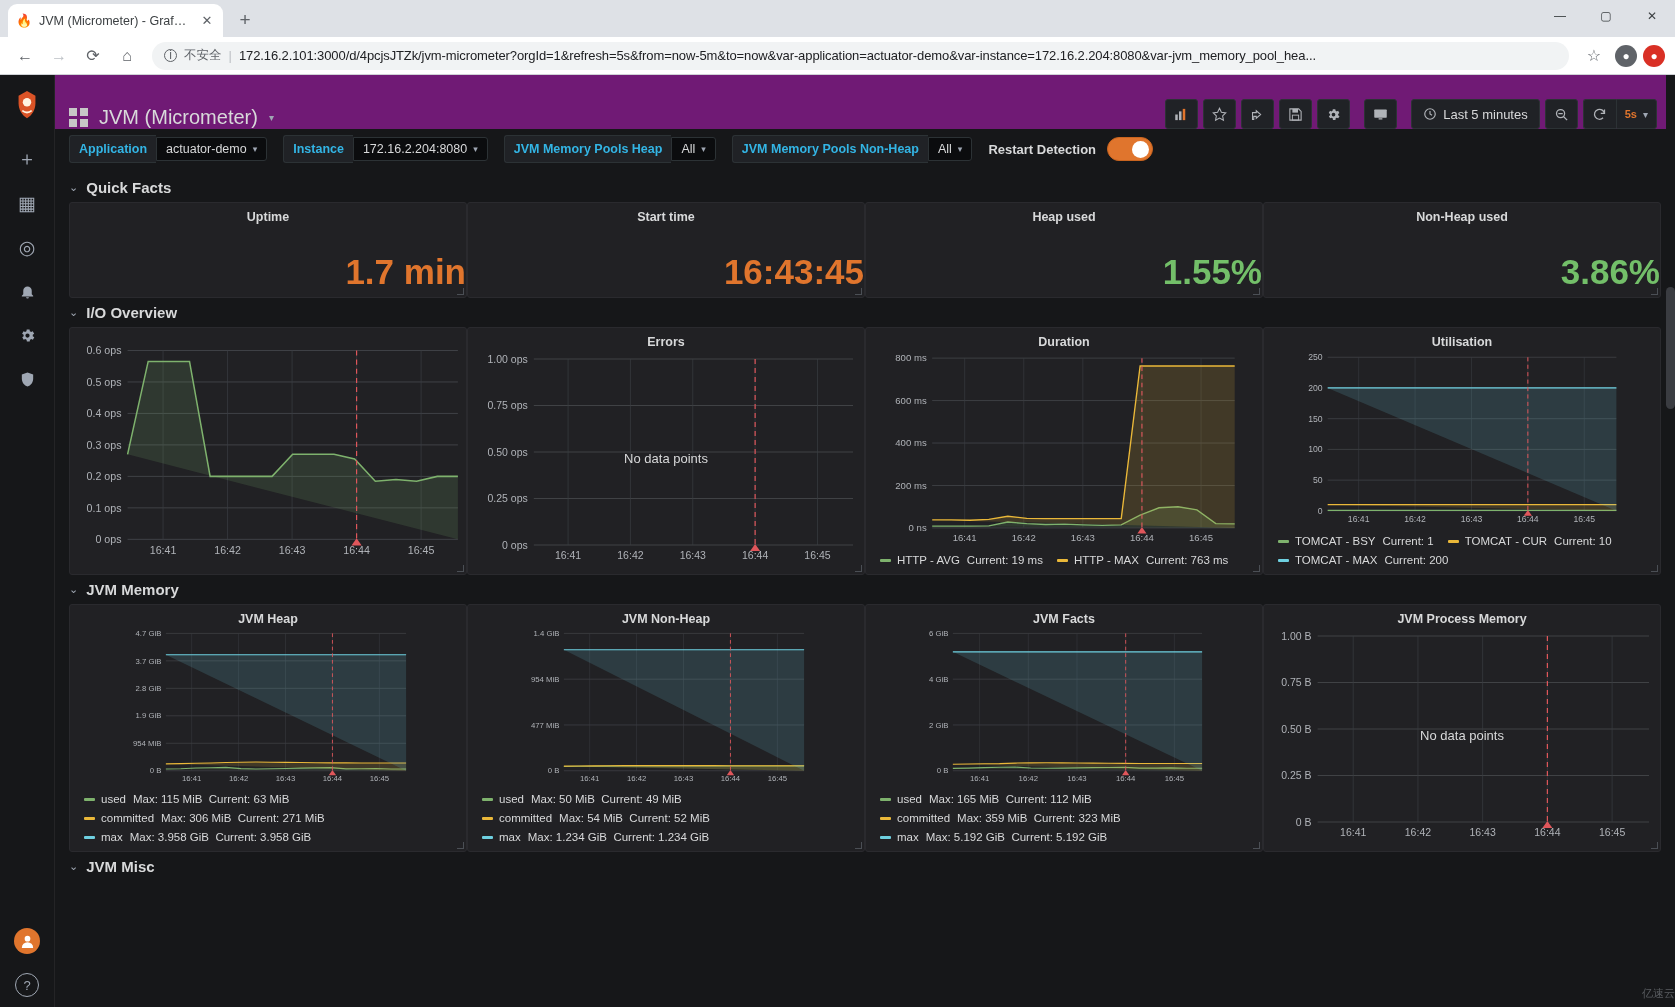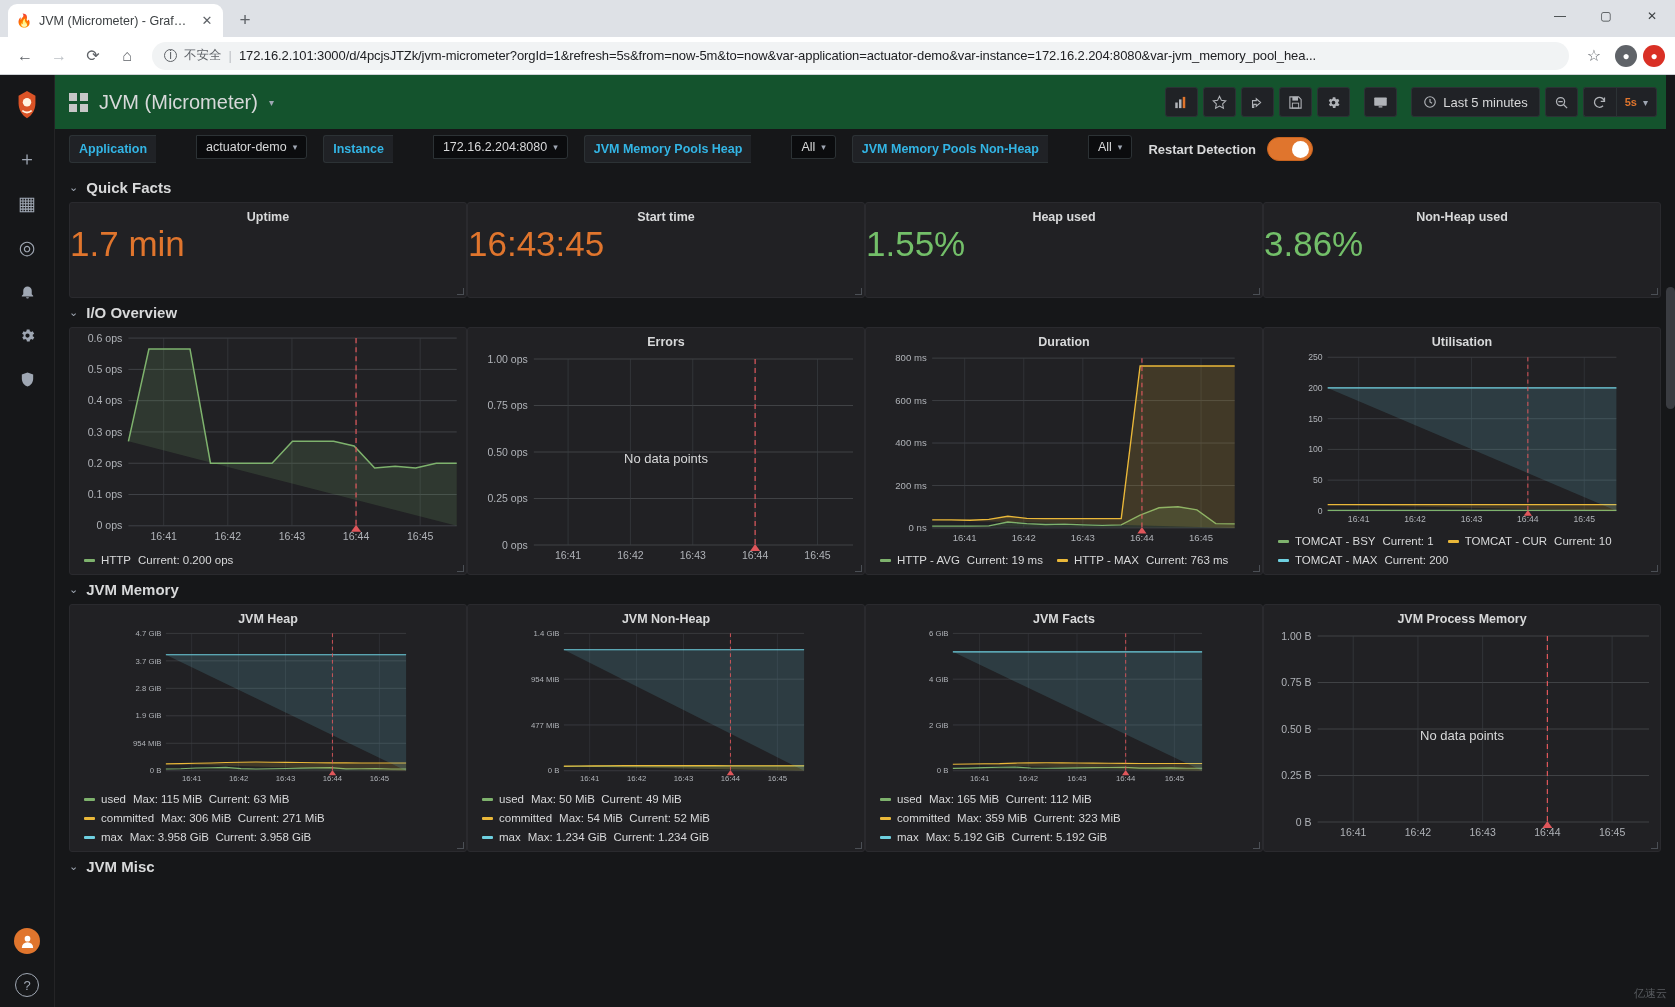--- a/index.html
+++ b/index.html
@@ -79,22 +79,22 @@
   .orange-circ { width:26px;height:26px;border-radius:50%;background:#e0752d;
      display:flex;align-items:center;justify-content:center; }
   .orange-circ svg { width:17px;height:17px; }
   .qmark { width:24px;height:24px;border-radius:50%;border:1.6px solid #9fa7b3;color:#9fa7b3;
      display:flex;align-items:center;justify-content:center;font-size:13px;}
 
   .content { flex: 1; position: relative; overflow: hidden; background:#161719; }
 
   
   .dash-header {
-    height: 54px; display: flex; align-items: center; padding: 0 18px 0 14px;
-    background: #14532d;
+    height: 54px; display: flex; align-items: flex-end; padding: 0 18px 0 14px;
+    background: #701a75;
   }
   .dash-title-wrap { display:flex; align-items:center; gap:11px; }
   .grid-ico { display:grid; grid-template-columns: 8px 8px; grid-gap:3px; }
   .grid-ico i { width:8px;height:8px;background:#c7c7c7;display:block; }
   .dash-title { font-size: 20px; color:#d8d9da; font-weight: 400; }
   .caret { color:#9fa7b3; font-size:10px; }
 
   .hdr-right { margin-left:auto; display:flex; align-items:center; gap:5px; }
   .tbtn {
     height: 30px; min-width: 33px; padding: 0 8px; background:#202226;
@@ -104,21 +104,21 @@
   .tbtn.sep { margin-left:9px; }
   .tbtn svg { width:15px;height:15px; fill:#b0b3b8; }
   .timepicker { padding: 0 11px; font-size:13px; color:#d8d9da; }
   .refresh-grp { display:flex; }
   .refresh-grp .tbtn { border-radius:3px 0 0 3px; border-right:none; }
   .refresh-grp .tbtn:last-child { border-radius:0 3px 3px 0; border-right:1px solid #2c3235;}
   .refresh-val { color:#e0752d; font-size:11px; font-weight:600; }
 
   
   .varbar { display:flex; align-items:center; gap:0; padding: 6px 0 10px 14px; flex-wrap:nowrap; }
-  .varblock { display:flex; align-items:flex-start; margin-right: 16px; gap: 40px; }
+  .varblock { display:flex; align-items:center; margin-right: 16px; }
   .varlabel {
     background:#202226; border:1px solid #2c3235; border-right:none;
     border-radius:3px 0 0 3px; color:#33b5e5; font-size:12.5px; font-weight:600;
     padding: 0 9px; height:28px; display:flex; align-items:center; white-space:nowrap;
   }
   .varvalue {
     background:#0b0c0e; border:1px solid #2c3235; border-radius:0 3px 3px 0;
     color:#d8d9da; font-size:12.5px; padding: 0 9px; height:24px;
     display:flex; align-items:center; gap:6px; white-space:nowrap;
   }
@@ -143,21 +143,21 @@
     position: relative; overflow: hidden;
   }
   .panel-title { text-align:center; font-size:12.5px; color:#d8d9da; font-weight:600; padding-top:7px; }
   .panel .resize {
     position:absolute; right:2px; bottom:2px; width:7px;height:7px;
     border-right:1.5px solid #4b4f55; border-bottom:1.5px solid #4b4f55;
   }
 
   
   .stat-panel { height: 96px; flex:1; }
-  .stat-value { text-align:left; font-size: 35px; font-weight: 400; margin-top: 0; }
+  .stat-value { text-align:right; font-size: 35px; font-weight: 700; margin-top: 28px; }
   .orange { color:#e0752d; }
   .green { color:#73bf69; }
 
   
   .graph-panel { flex:1; height: 248px; display:flex; flex-direction:column; }
   .plot-area { flex:1; position:relative; }
   .plot-svg { position:absolute; inset:0; width:100%; height:100%; }
   .nodata {
     position:absolute; inset:0; display:flex; align-items:center; justify-content:center;
     color:#d8d9da; font-size:13px;
@@ -166,21 +166,21 @@
   .legend .ser { display:inline-flex; align-items:center; margin-right:14px; white-space:nowrap;}
   .legend .swatch { width:11px;height:3px;border-radius:1px;margin-right:6px; display:inline-block;}
   .legend .sname { margin-right:7px; }
   .legend .sval { color:#d8d9da; }
   .axis-txt { font-size:10.5px; fill:#b0b3b8; font-family:"Liberation Sans", sans-serif; }
 
   
   .scrollbar { position:absolute; right:0; top:0; width:9px; height:932px; background:#161719; }
   .scrollbar .thumb { position:absolute; top:212px; width:9px; height:122px; background:#3a3c41; border-radius:5px;}
 
-  .watermark { position:absolute; right:8px; bottom:6px; font-size:11px; color:#6f7378; opacity:.75;}
+  .watermark { position:absolute; right:0; bottom:6px; font-size:11px; color:#6f7378; opacity:.75;}
 </style>
 </head>
 <body>
 
 <div class="browser">
 
   <div class="tabstrip">
     <div class="tab">
       <span class="tab-favicon">🔥</span>
       <span class="tab-title">JVM (Micrometer) - Grafana</span>
@@ -425,25 +425,20 @@
                 <line x1="282.2498046875" y1="10" x2="282.2498046875" y2="196" stroke="#3a3d42" stroke-width="0.7"></line>
                 <text x="282.2498046875" y="210" text-anchor="middle" class="axis-txt">16:44</text>
                 <line x1="345.7849609375" y1="10" x2="345.7849609375" y2="196" stroke="#3a3d42" stroke-width="0.7"></line>
                 <text x="345.7849609375" y="210" text-anchor="middle" class="axis-txt">16:45</text>
                 <path d="M56.7 196 M56.7 112.3 L77.0 20.8 L97.4 20.8 L117.7 20.8 L138.0 134.0 L158.4 134.0 L178.7 134.0 L199.0 134.0 L219.3 112.3 L239.7 112.3 L260.0 112.3 L280.3 116.9 L300.7 138.7 L321.0 137.1 L341.3 138.7 L361.7 134.0 L382.0 134.0 L382.0 196 Z" fill="#7eb26d" fill-opacity="0.16" stroke="none"></path>
                 <path d="M56.7 112.3 L77.0 20.8 L97.4 20.8 L117.7 20.8 L138.0 134.0 L158.4 134.0 L178.7 134.0 L199.0 134.0 L219.3 112.3 L239.7 112.3 L260.0 112.3 L280.3 116.9 L300.7 138.7 L321.0 137.1 L341.3 138.7 L361.7 134.0 L382.0 134.0 " fill="none" stroke="#7eb26d" stroke-width="1.5"></path>
                 <line x1="282.2498046875" y1="10" x2="282.2498046875" y2="196" stroke="#e0565b" stroke-width="1.2" stroke-dasharray="5,4"></line>
                 <path d="M277.2498046875 202 L287.2498046875 202 L282.2498046875 195 Z" fill="#e0565b"></path>
               </svg>
             </div>
-          <div class="legend"><span class="ser">
-                <span class="swatch" style="background:#7eb26d"></span>
-                <span class="sname">HTTP</span>
-                <span class="sval">Current: 0.200 ops</span>
-              </span></div>
           <span class="resize"></span>
         </div>
         <div class="panel graph-panel">
           <div class="panel-title">Errors</div>
           <div class="plot-area">
             <svg class="plot-svg" viewBox="0 0 390 218">
                 <line x1="62.8" y1="196" x2="382" y2="196" stroke="#4d5055" stroke-width="0.7"></line>
                 <text x="56.8" y="199.6" text-anchor="end" class="axis-txt">0 ops</text>
                 <line x1="62.8" y1="149.5" x2="382" y2="149.5" stroke="#4d5055" stroke-width="0.7"></line>
                 <text x="56.8" y="153.1" text-anchor="end" class="axis-txt">0.25 ops</text>

